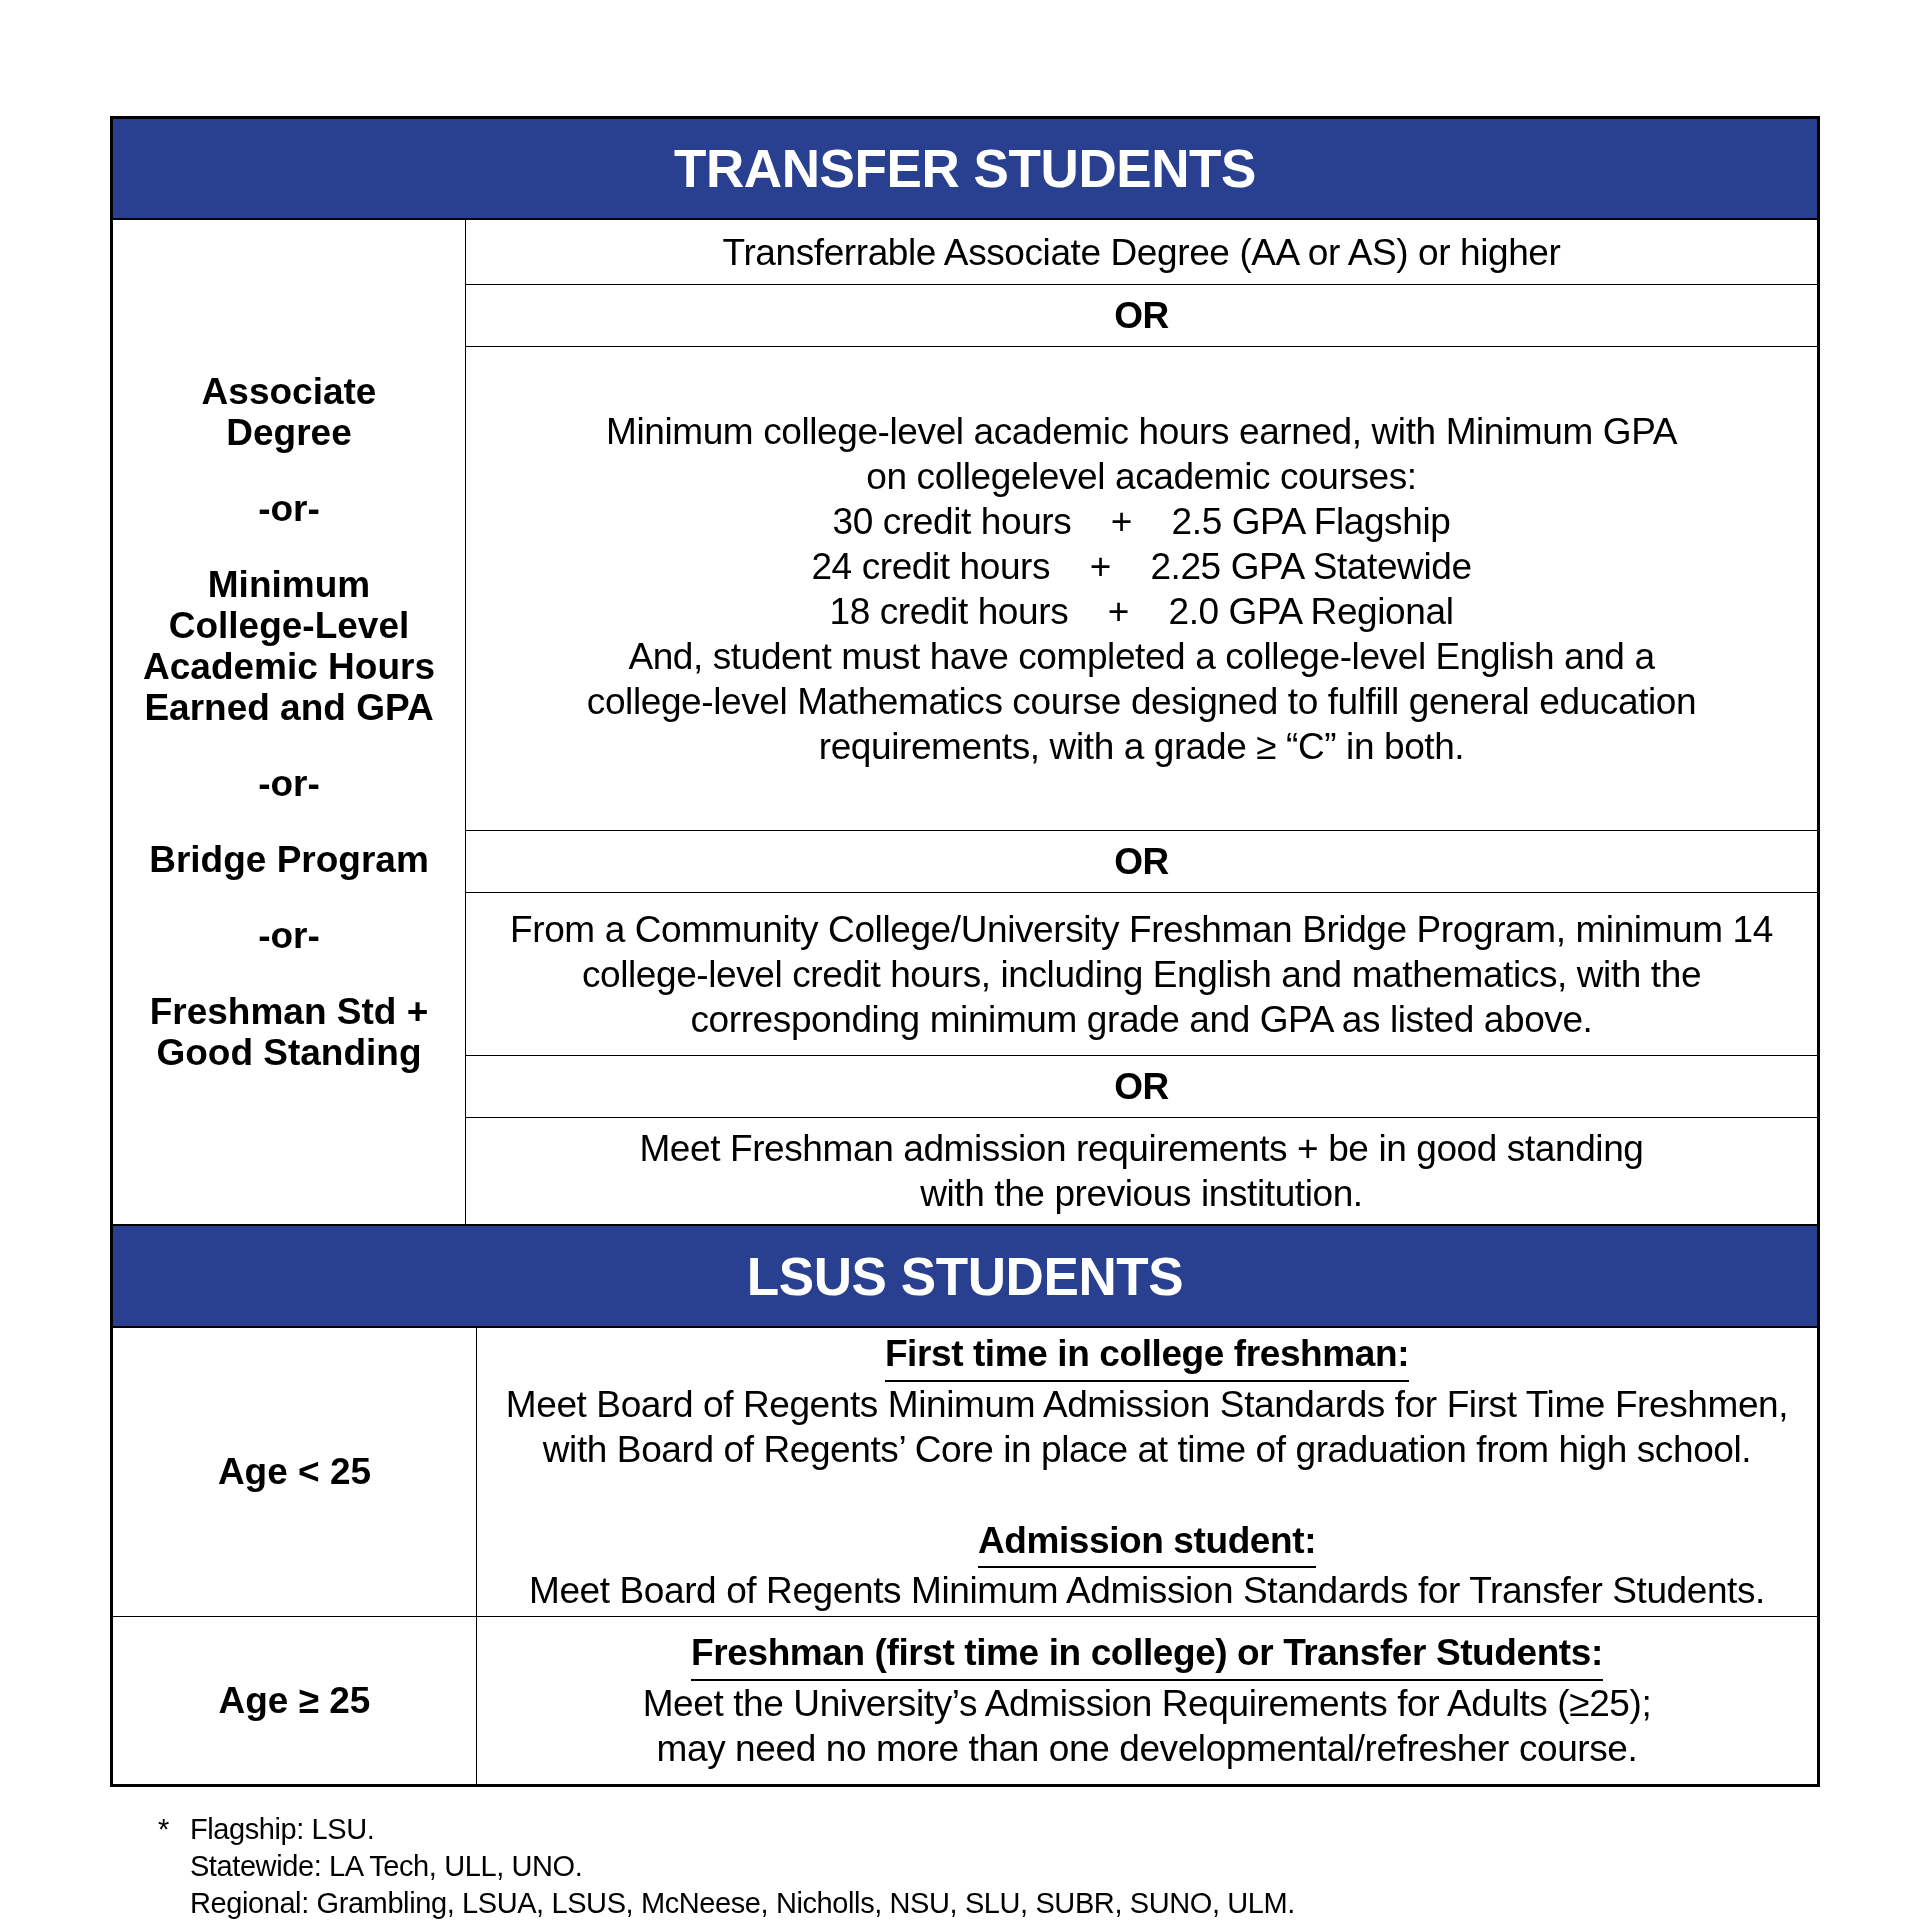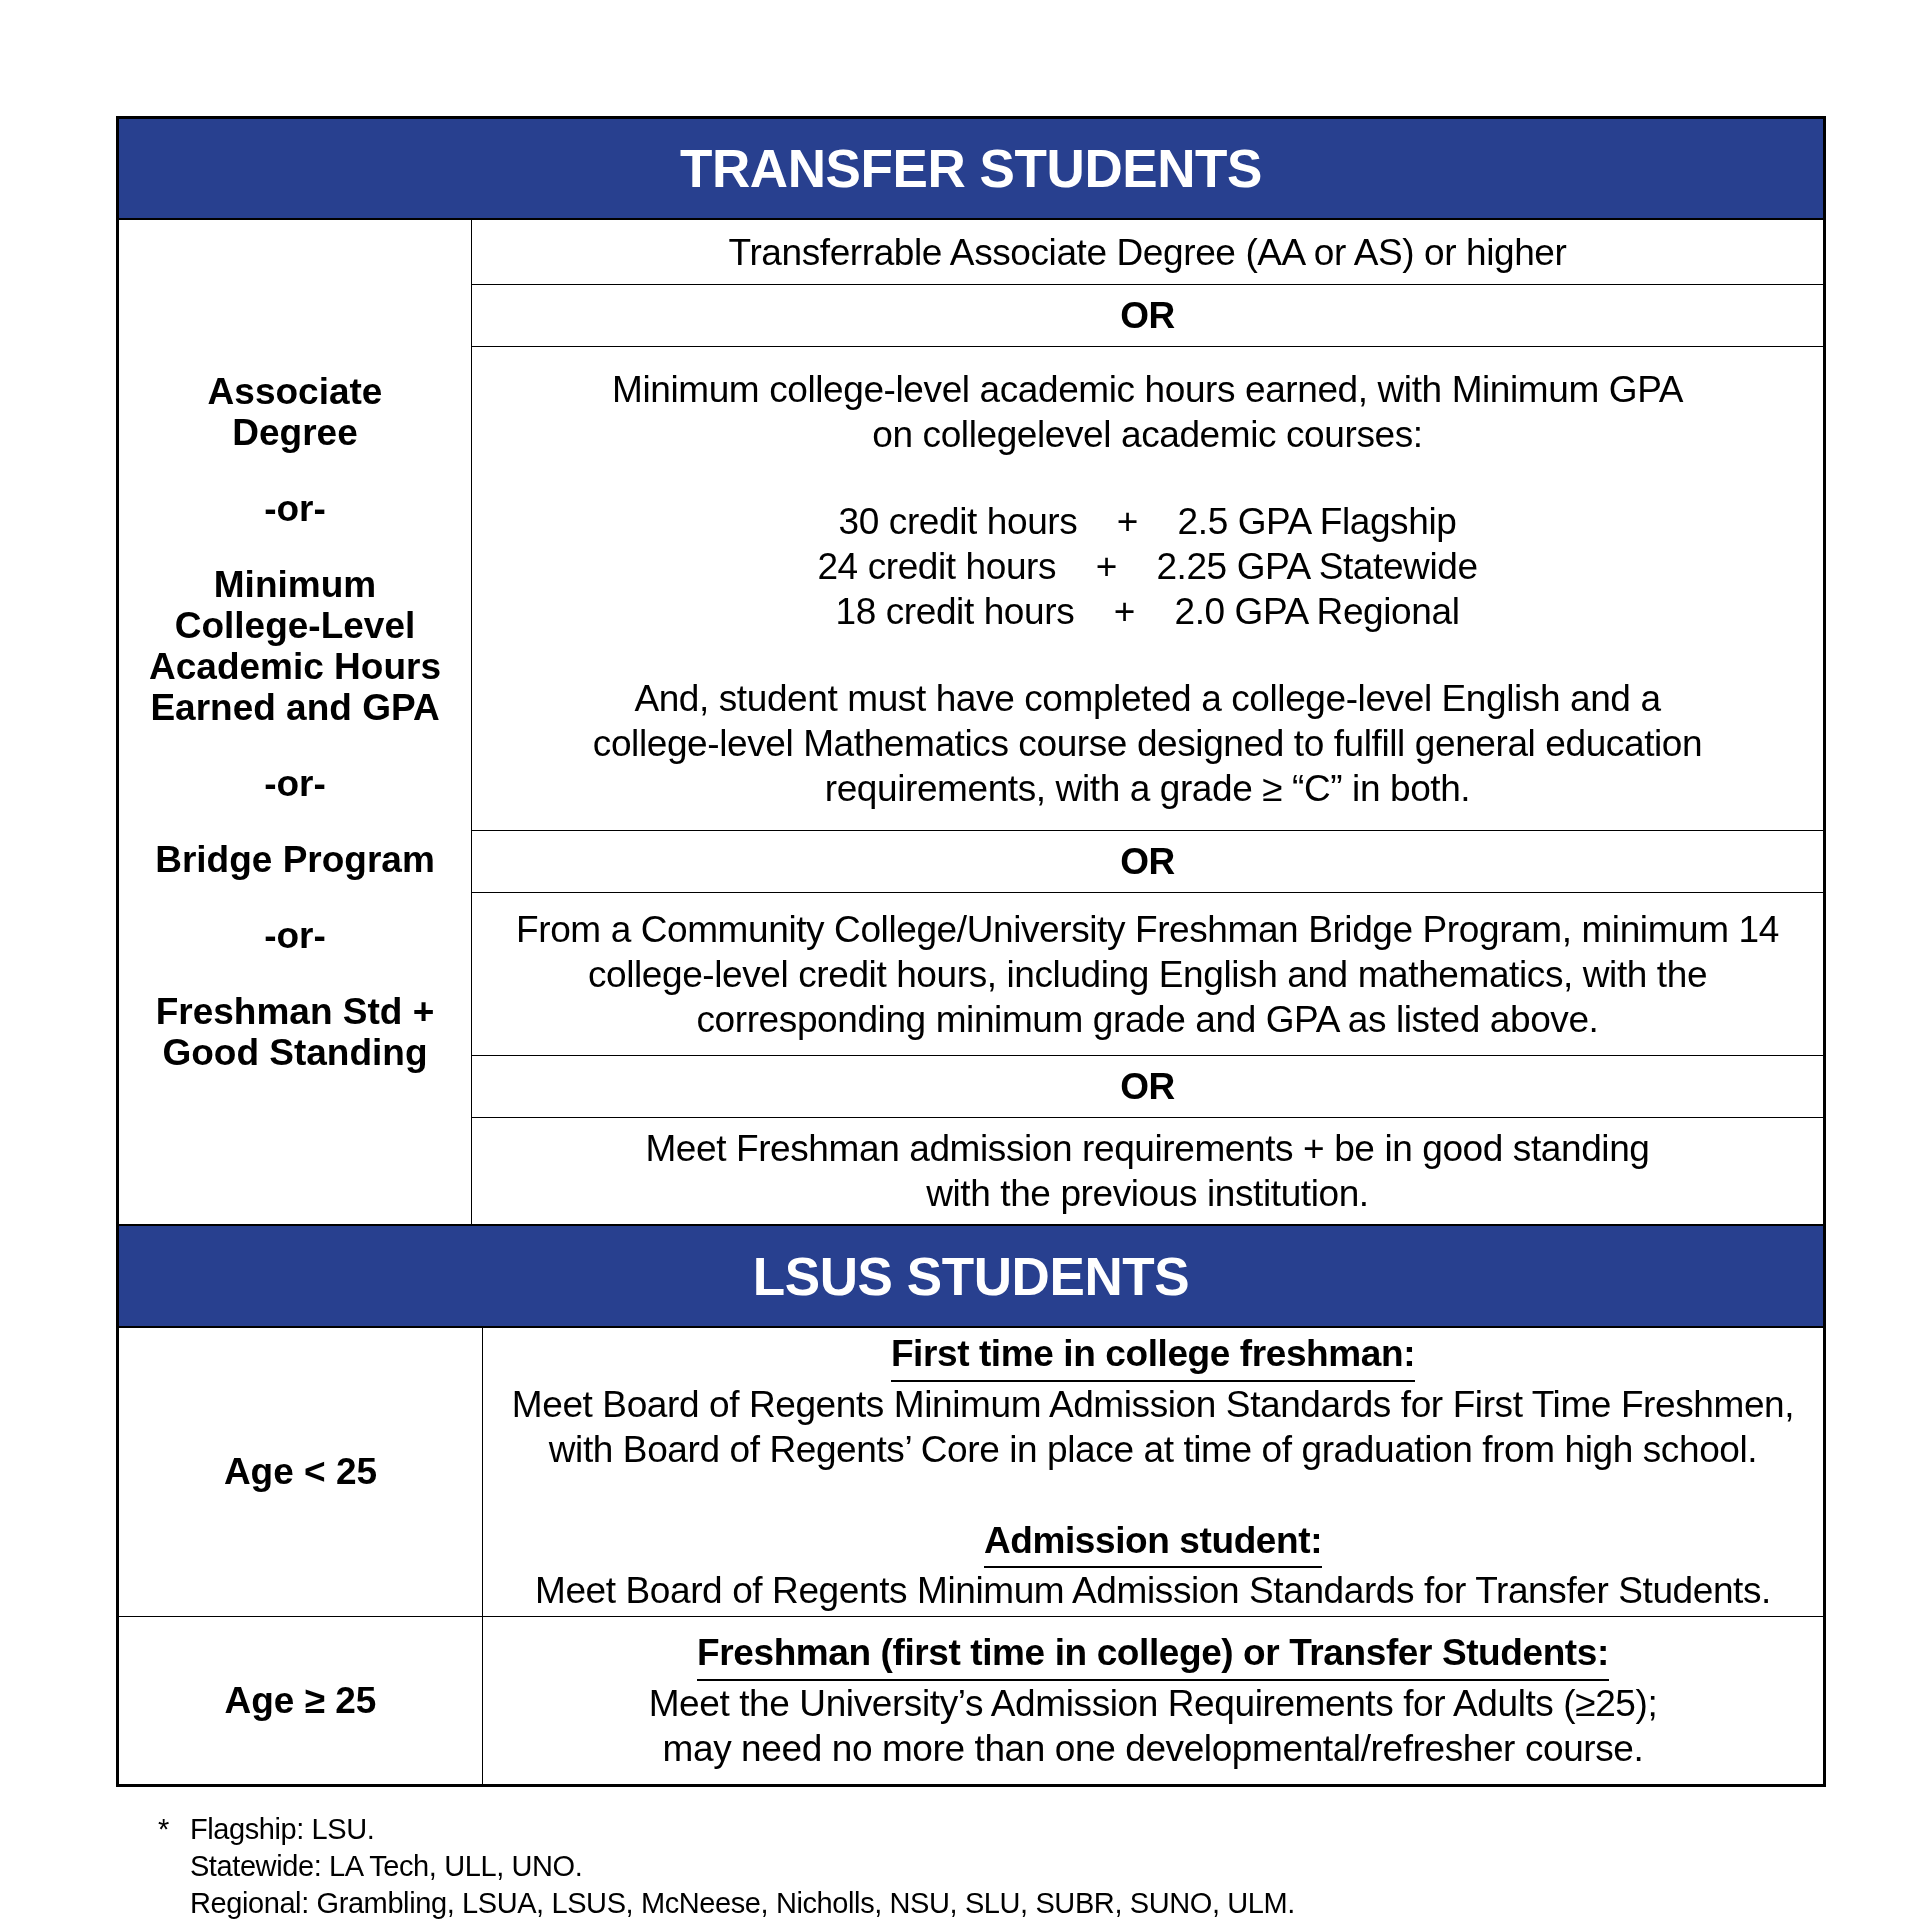--- a/index.html
+++ b/index.html
@@ -5,21 +5,21 @@
   html, body { margin: 0; padding: 0; }
   body {
     width: 1964px; height: 1972px;
     background: #ffffff;
     font-family: "Liberation Sans", "DejaVu Sans", sans-serif;
     color: #000000;
   }
   .page { position: relative; width: 1964px; height: 1972px; overflow: hidden; background: #ffffff; }
 
   .admissions-table {
-    position: absolute; left: 116px; top: 116px;
+    position: absolute; left: 110px; top: 116px;
     width: 1710px; height: 1671px;
     border: 3.1px solid #000; box-sizing: border-box;
     display: flex; flex-direction: column;
     background: #ffffff;
   }
 
   .band {
     flex: none; box-sizing: border-box;
     background: #28408F; color: #ffffff;
     display: flex; align-items: center; justify-content: center;
@@ -41,21 +41,21 @@
   .right-col { flex: 1; display: flex; flex-direction: column; min-width: 0; }
 
   .rrow {
     flex: none; box-sizing: border-box;
     display: flex; flex-direction: column; align-items: center; justify-content: center;
     text-align: center; font-size: 37px; line-height: 45px; letter-spacing: -0.4px;
     border-bottom: 1.5px solid #000;
   }
   .rrow.last { border-bottom: none; }
   .rrow.or { font-weight: bold; }
-  .rrow.big { gap: 42px; }
+  .rrow.big { }
   .rrow p { margin: 0; }
 
   .adult-body { flex: 1; display: flex; flex-direction: column; min-height: 0; }
   .arow { flex: none; display: flex; box-sizing: border-box; }
   .arow.first { height: 289px; border-bottom: 1.5px solid #000; }
   .arow.second { flex: 1; }
 
   .age-cell {
     flex: none; width: 364px; box-sizing: border-box;
     border-right: 1.5px solid #000;

